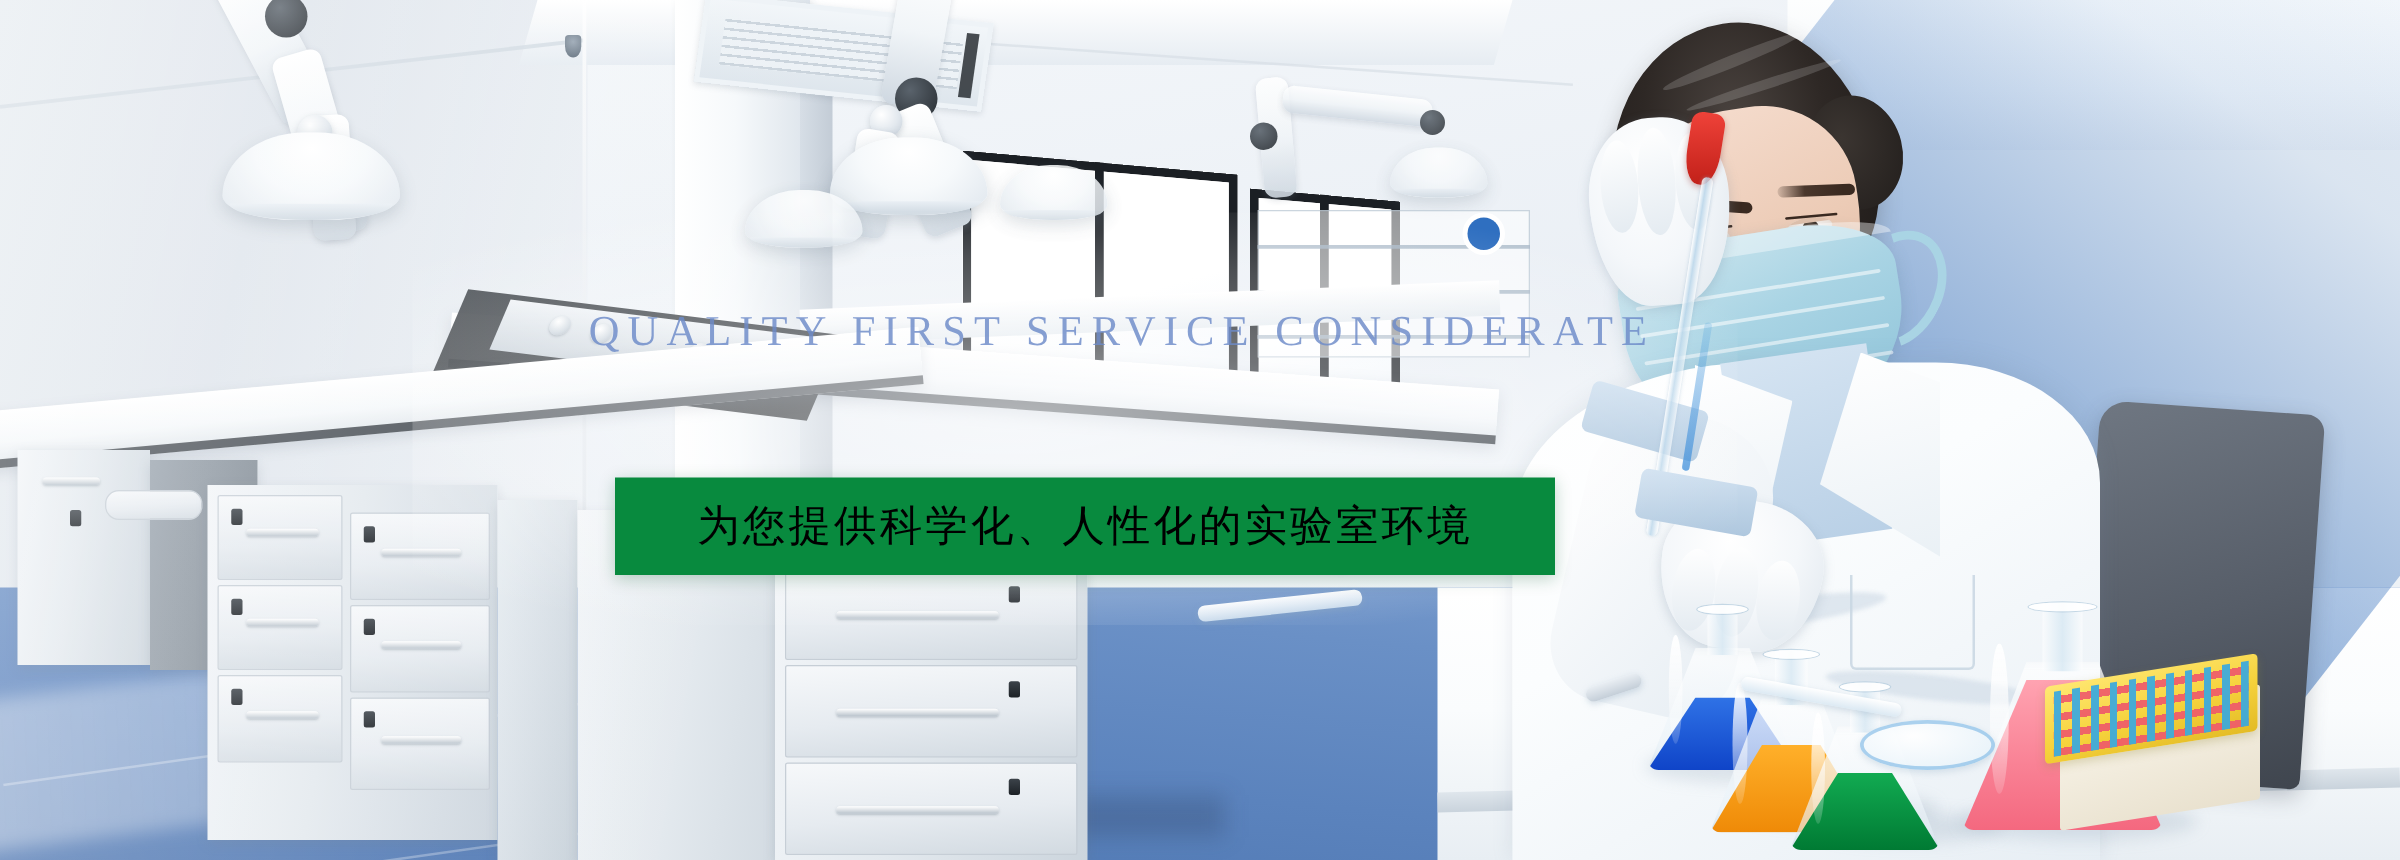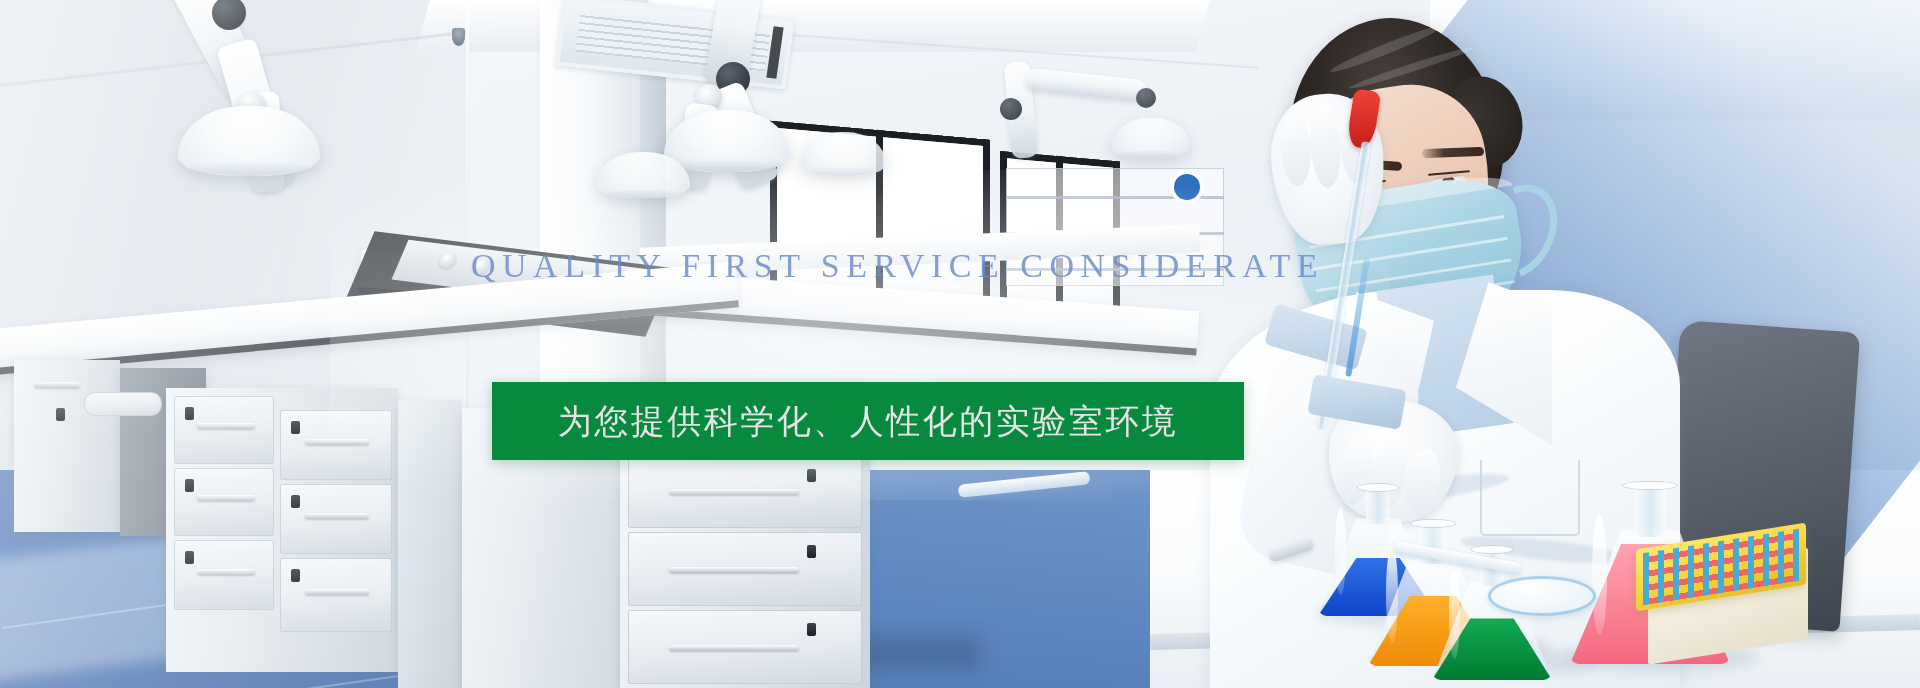--- a/index.html
+++ b/index.html
@@ -288,21 +288,21 @@
   }
   .subbar{
     position:absolute;left:476px;top:382px;width:752px;height:78px;
     background:#088a3e;
     box-shadow:0 3px 12px rgba(10,90,45,.25);
     display:flex;align-items:center;justify-content:center;
   }
   .subbar-text{
     font-family:"DejaVu Sans","Liberation Sans",sans-serif;
     font-size:34px;line-height:1;letter-spacing:2.5px;
-    color:#e5e5e5;white-space:nowrap;
+    color:#000000;white-space:nowrap;
   }
 </style>
 </head>
 <body>
 
 <div id="banner">
 
   <div>
 
     <div class="layer ceiling"></div>

